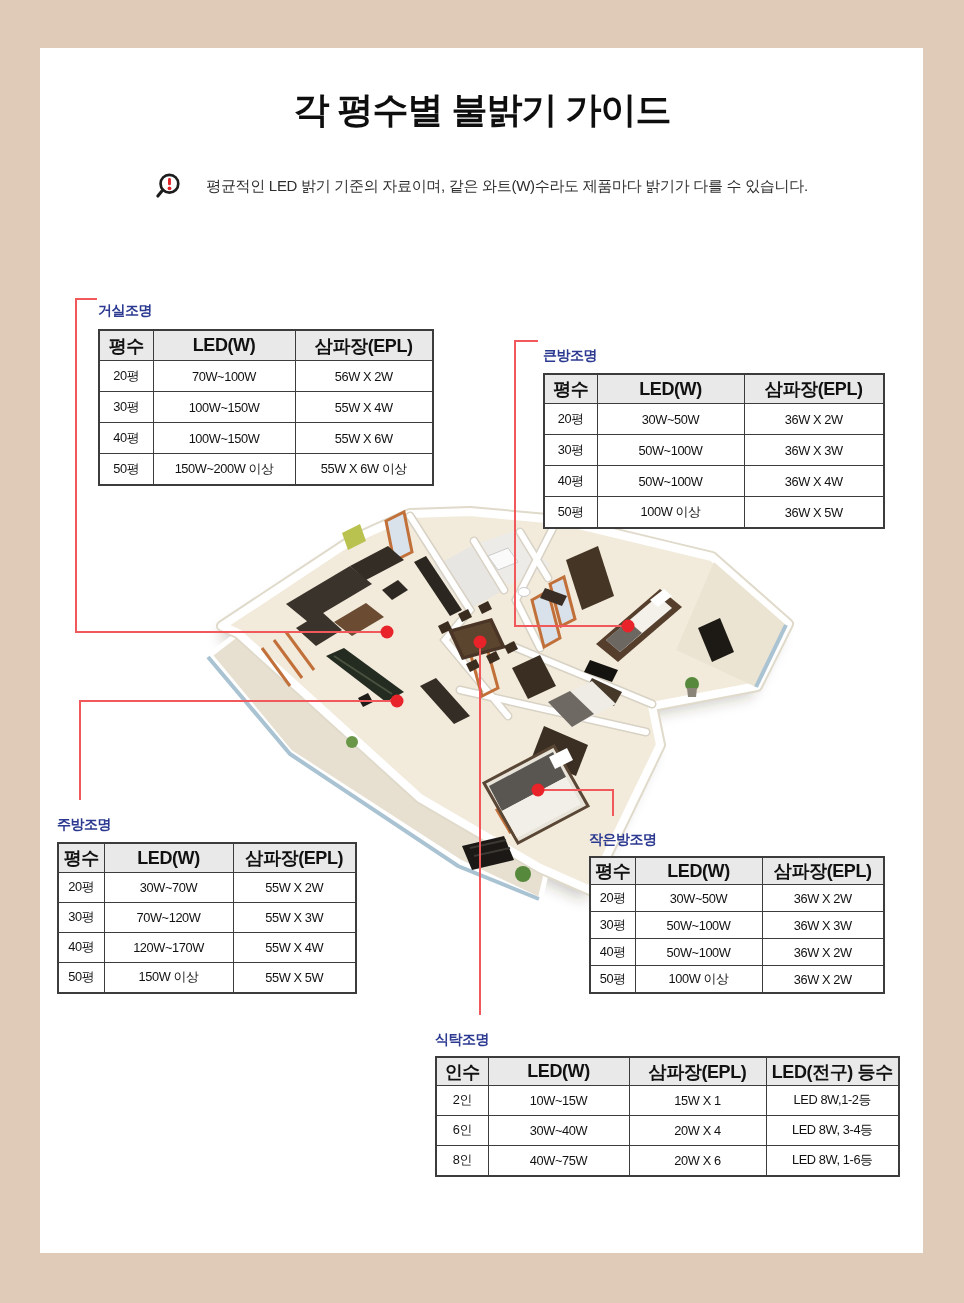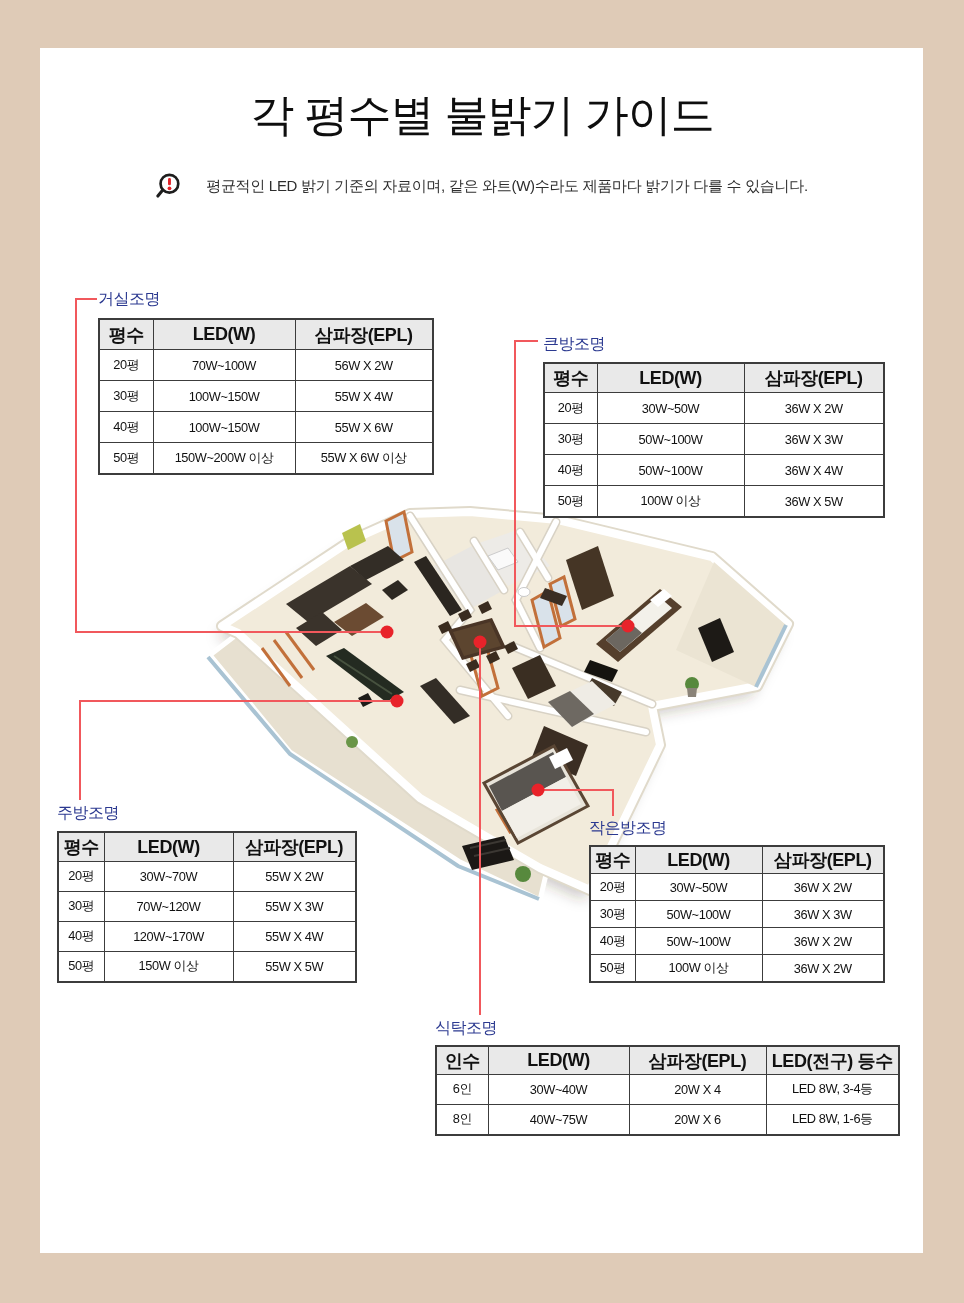--- a/index.html
+++ b/index.html
@@ -9,33 +9,33 @@
     font-family:"Liberation Sans","DejaVu Sans",sans-serif;
   }
   #card{
     position:absolute;left:40px;top:48px;width:883px;height:1205px;
     background:#ffffff;
   }
   #floorplan-svg{position:absolute;left:0;top:0;pointer-events:none;}
   
   #page-title{
     position:absolute;left:0;top:86px;width:964px;text-align:center;
-    font-size:44px;font-weight:400;color:#0e0e0e;letter-spacing:-1px;
+    font-size:36px;font-weight:700;color:#0e0e0e;letter-spacing:-1px;
   }
   
   #notice{
     position:absolute;left:0;top:172px;width:964px;
     display:flex;align-items:center;justify-content:center;gap:22px;
   }
   #notice .txt{font-size:15px;color:#2e2e2e;letter-spacing:-0.3px;}
   
   .grp{position:absolute;z-index:3;}
   .grp .lbl{
-    display:block;font-size:16px;line-height:16px;font-weight:400;
-    color:#2b3990;letter-spacing:-0.5px;
+    display:block;font-size:14px;line-height:16px;font-weight:700;
+    color:#2b3990;letter-spacing:-0.5px;margin-top:11px;
   }
   .grp table{
     border-collapse:collapse;table-layout:fixed;background:#ffffff;
     border:2px solid #3c3c3c;
   }
   .grp th,.grp td{
     border:1px solid #3c3c3c;text-align:center;vertical-align:middle;
     padding:0;color:#111;letter-spacing:-0.4px;
   }
   .grp th{background:#e9e9e9;font-size:18px;font-weight:700;}
@@ -394,20 +394,26 @@
       <thead>
         <tr>
           <th>인수</th>
           <th>LED(W)</th>
           <th>삼파장(EPL)</th>
           <th>LED(전구) 등수</th>
         </tr>
       </thead>
       <tbody>
         <tr>
+          <td>2인</td>
+          <td>10W~15W</td>
+          <td>15W X 1</td>
+          <td>LED 8W,1-2등</td>
+        </tr>
+        <tr>
           <td>6인</td>
           <td>30W~40W</td>
           <td>20W X 4</td>
           <td>LED 8W, 3-4등</td>
         </tr>
         <tr>
           <td>8인</td>
           <td>40W~75W</td>
           <td>20W X 6</td>
           <td>LED 8W, 1-6등</td>

